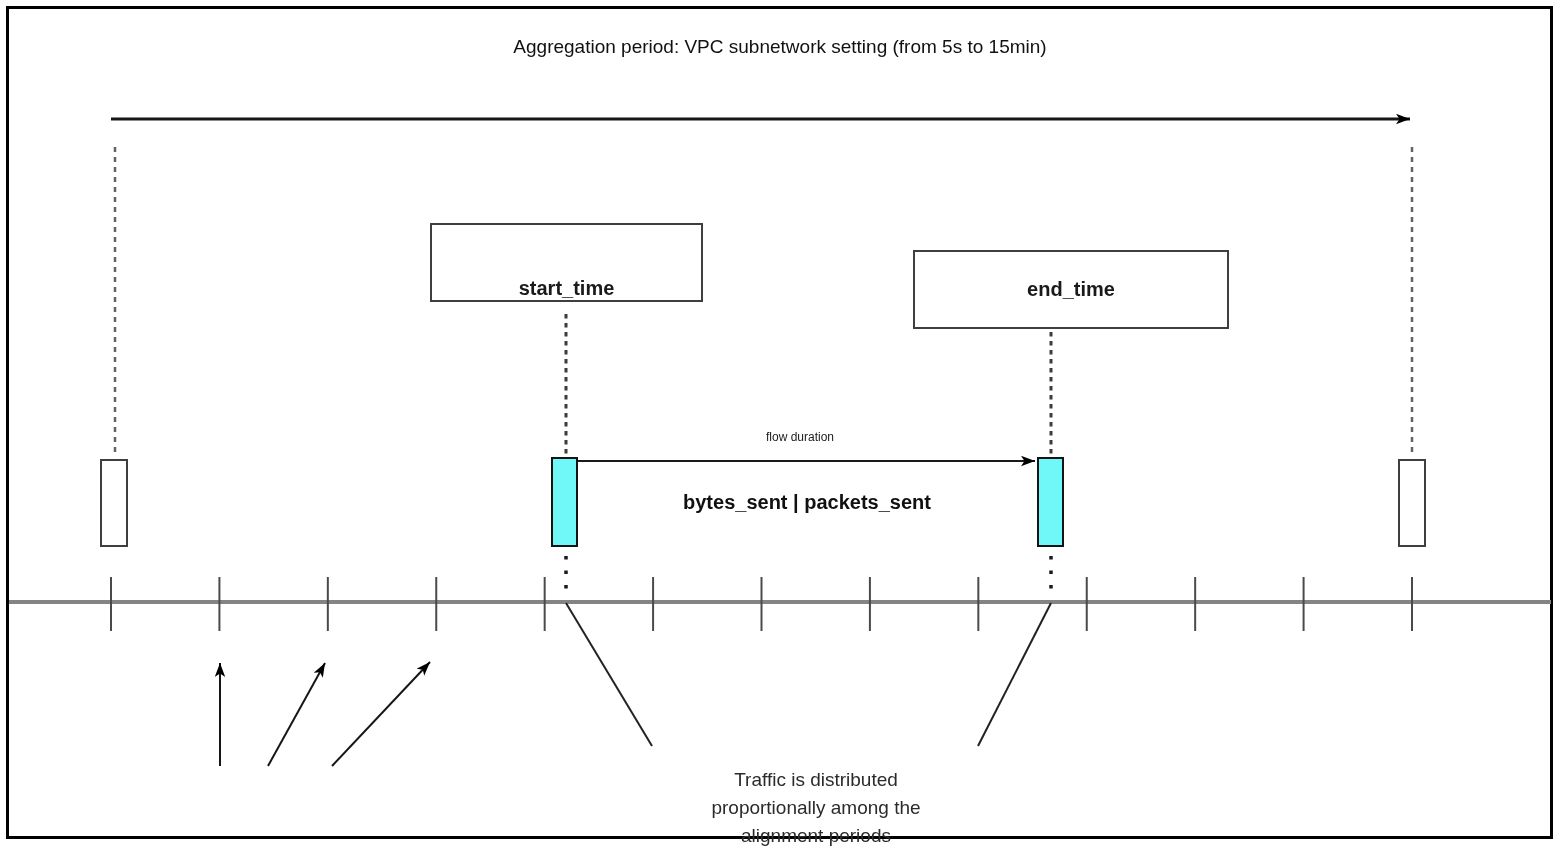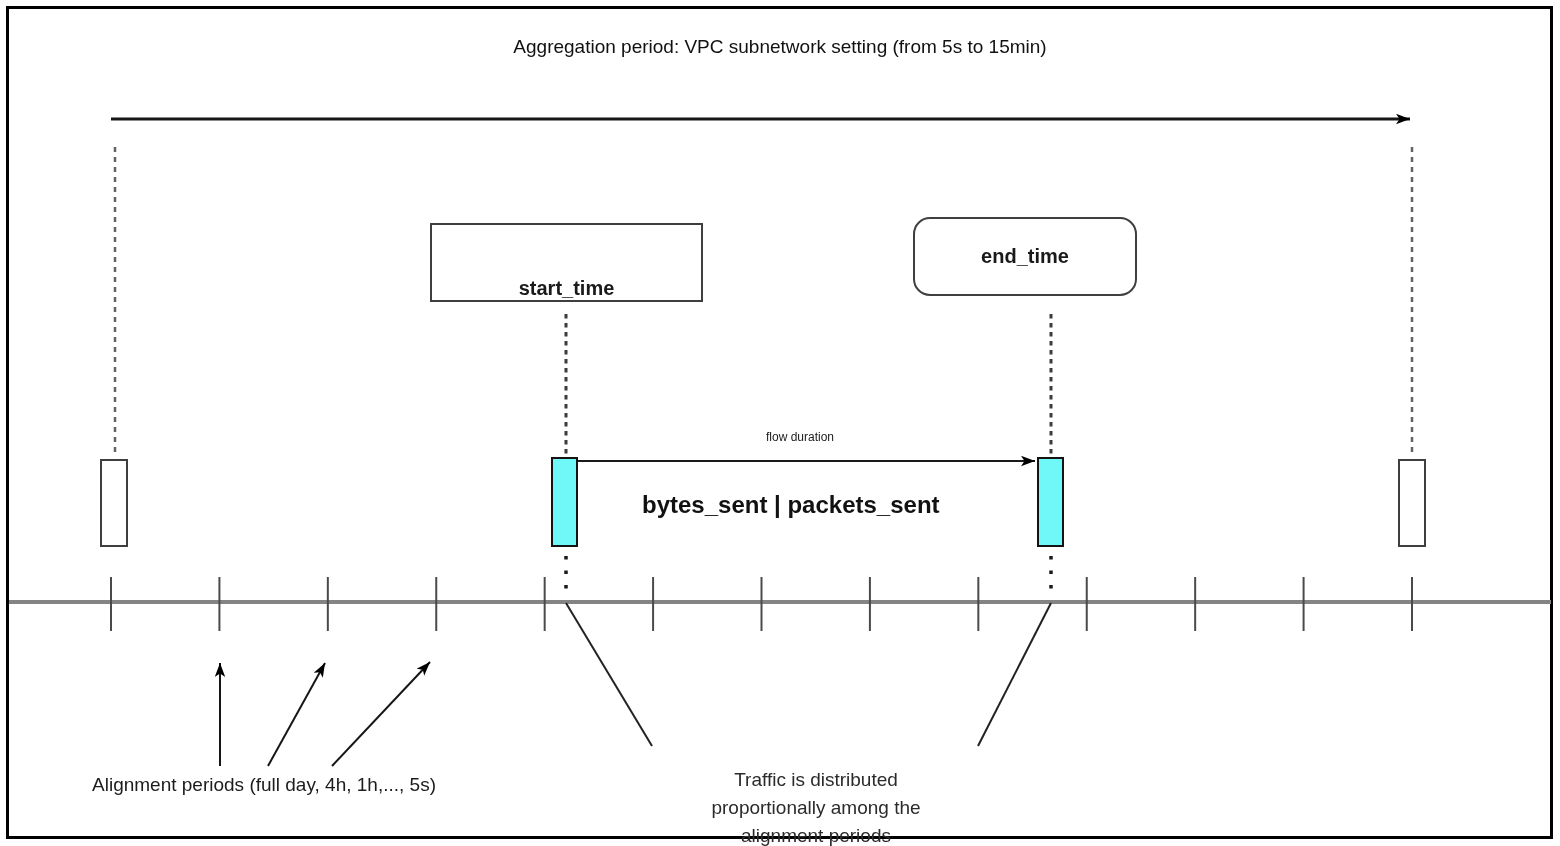--- a/index.html
+++ b/index.html
@@ -23,42 +23,42 @@
     color:#111;
   }
   .labelbox{
     background:#ffffff;
     border:2px solid #3f3f3f;
     display:flex;align-items:center;justify-content:center;
     font-weight:bold;font-size:20px;
     box-sizing:border-box;
   }
   #start-box{left:430px;top:223px;width:273px;height:79px;align-items:flex-end;}
-  #end-box{left:913px;top:217px;width:224px;height:79px;border-radius:17px;}
+  #end-box{left:913px;top:250px;width:316px;height:79px;}
   .edge-rect{
     background:#ffffff;
     border:2px solid #3f3f3f;
     box-sizing:border-box;
   }
   #edge-rect-left{left:100px;top:459px;width:28px;height:88px;}
   #edge-rect-right{left:1398px;top:459px;width:28px;height:88px;}
   .flow-rect{
     background:var(--highlight,#70f7f7);
     border:2px solid #141414;
     box-sizing:border-box;
   }
   #flow-rect-left{left:551px;top:457px;width:27px;height:90px;}
   #flow-rect-right{left:1037px;top:457px;width:27px;height:90px;}
   .flow-duration{
     left:690px;top:430px;width:220px;
     text-align:center;font-size:12px;color:#1c1c1c;
   }
   .metrics{
     left:642px;top:491px;width:330px;
-    font-size:24px;font-weight:bold;color:#111;
+    text-align:center;font-size:20px;font-weight:bold;color:#111;
   }
   .alignment-label{
     left:46px;top:774px;width:436px;
     text-align:center;font-size:19px;color:#1c1c1c;
   }
   .traffic-note{
     left:660px;top:742px;width:312px;
     text-align:center;font-size:19px;line-height:28px;color:#2b2b2b;
     white-space:pre-line;
     margin-top:24px;
@@ -130,19 +130,18 @@
   <div class="abs edge-rect" id="edge-rect-left"></div>
   <div class="abs edge-rect" id="edge-rect-right"></div>
 
   <div class="abs flow-rect" id="flow-rect-left"></div>
   <div class="abs flow-rect" id="flow-rect-right"></div>
 
   <div class="abs flow-duration">flow duration</div>
 
   <div class="abs metrics">bytes_sent | packets_sent</div>
 
-  <div class="abs alignment-label">Alignment periods (full day, 4h, 1h,..., 5s)</div>
 
   <div class="abs traffic-note">Traffic is distributed
 proportionally among the
 alignment periods</div>
 
 </div>
 
 </body></html>

